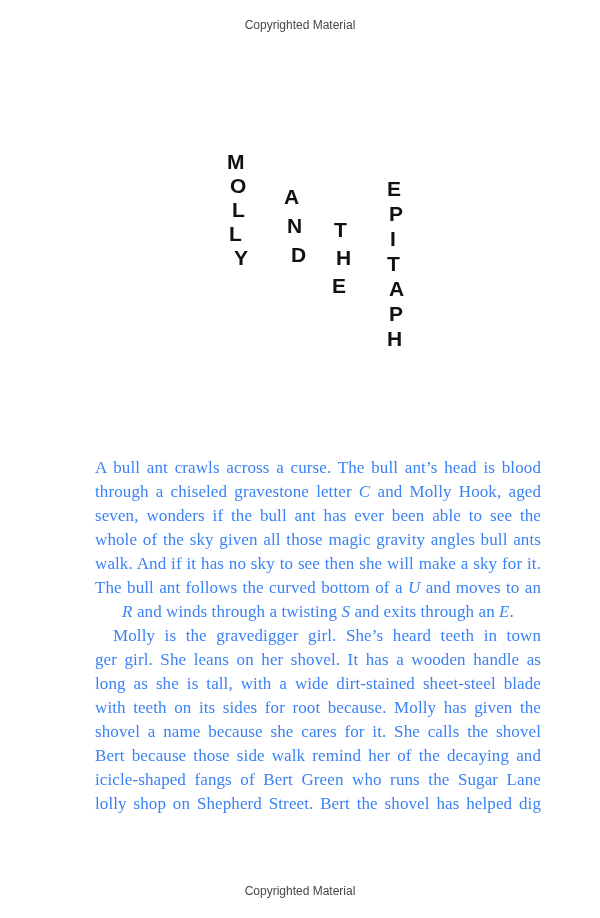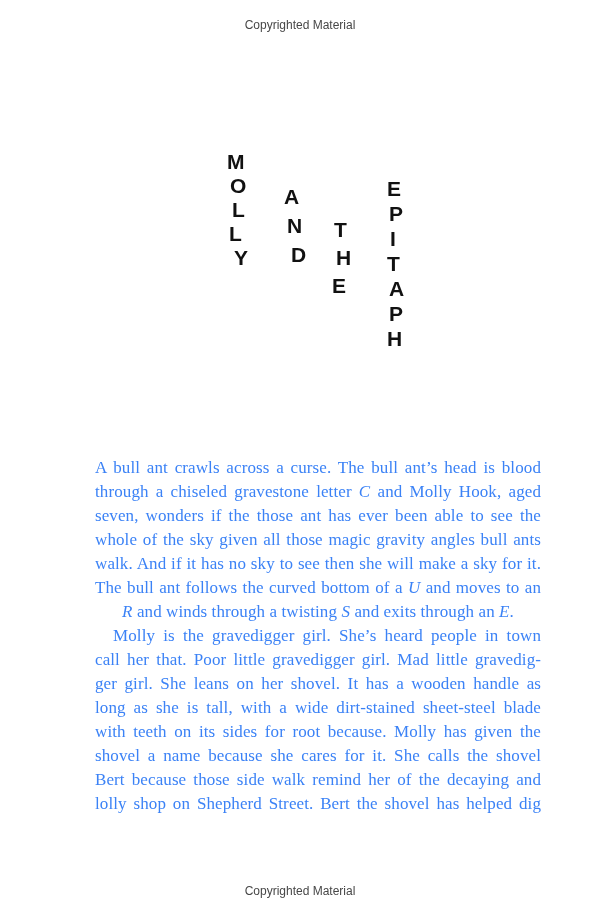--- a/index.html
+++ b/index.html
@@ -100,30 +100,30 @@
         <span class="letter">T</span>
         <span class="letter">A</span>
         <span class="letter">P</span>
         <span class="letter">H</span>
       </div>
   </div>
 
   <div class="body-text">
       <div class="line j"><span>A bull ant crawls across a curse. The bull ant’s head is blood</span></div>
       <div class="line j"><span>through a chiseled gravestone letter </span><em>C</em><span> and Molly Hook, aged</span></div>
-      <div class="line j"><span>seven, wonders if the those ant has ever been able to see the</span></div>
+      <div class="line j"><span>seven, wonders if the bull ant has ever been able to see the</span></div>
       <div class="line j"><span>whole of the sky given all those magic gravity angles bull ants</span></div>
       <div class="line j"><span>walk. And if it has no sky to see then she will make a sky for it.</span></div>
       <div class="line j"><span>The bull ant follows the curved bottom of a </span><em>U</em><span> and moves to an</span></div>
       <div class="line"><em>R</em><span> and winds through a twisting </span><em>S</em><span> and exits through an </span><em>E</em><span>.</span></div>
-      <div class="line j indent"><span>Molly is the gravedigger girl. She’s heard people in town</span></div>
-      <div class="line j"><span>call her that. Poor little gravedigger girl. Mad little gravedig-</span></div>
+      <div class="line j indent"><span>Molly is the gravedigger girl. She’s heard teeth in town</span></div>
       <div class="line j"><span>ger girl. She leans on her shovel. It has a wooden handle as</span></div>
       <div class="line j"><span>long as she is tall, with a wide dirt-stained sheet-steel blade</span></div>
       <div class="line j"><span>with teeth on its sides for root because. Molly has given the</span></div>
       <div class="line j"><span>shovel a name because she cares for it. She calls the shovel</span></div>
       <div class="line j"><span>Bert because those side walk remind her of the decaying and</span></div>
+      <div class="line j"><span>icicle-shaped fangs of Bert Green who runs the Sugar Lane</span></div>
       <div class="line j"><span>lolly shop on Shepherd Street. Bert the shovel has helped dig</span></div>
     </div>
 
   <div class="banner bottom">Copyrighted Material</div>
 
 </div>
 
 </body></html>

